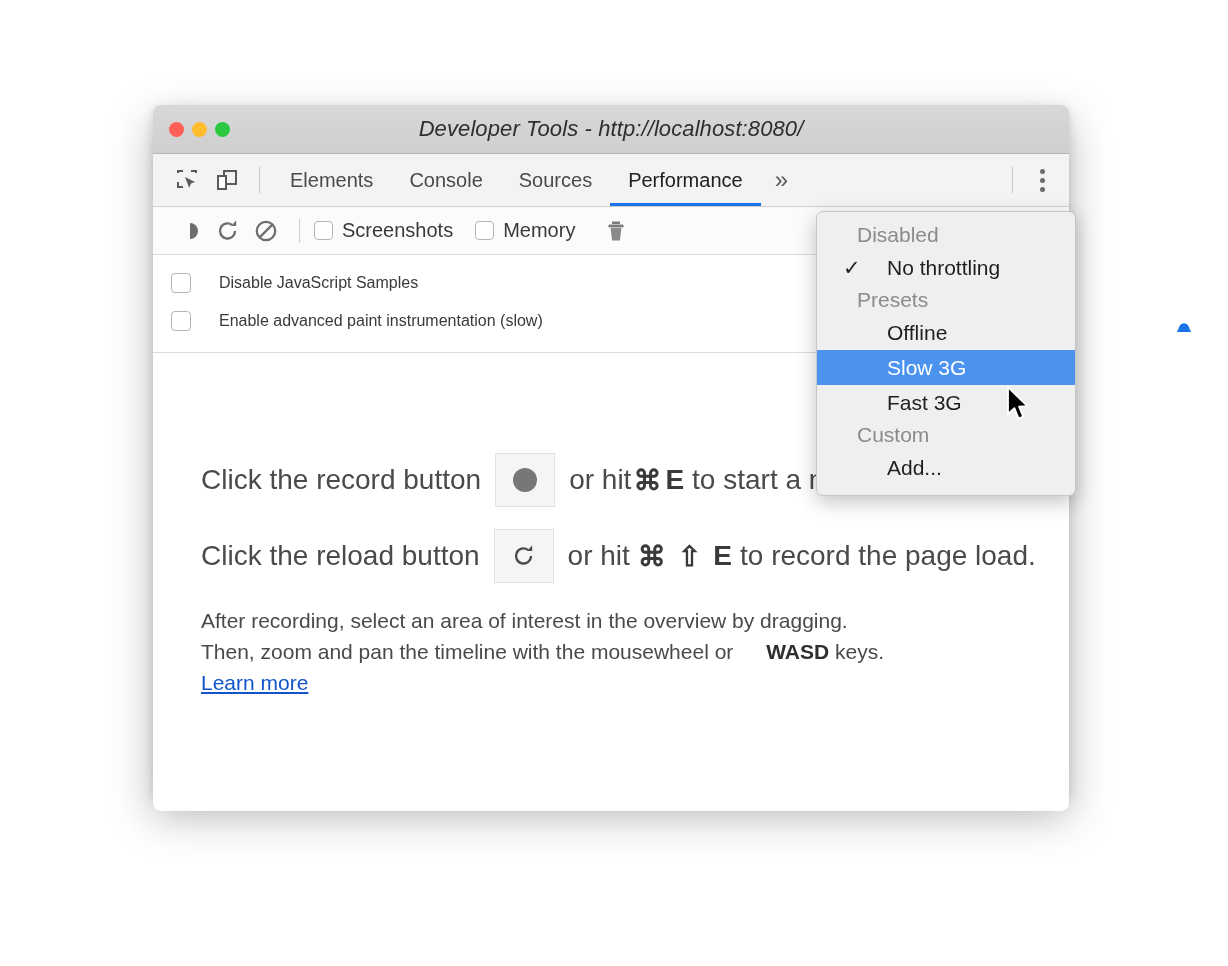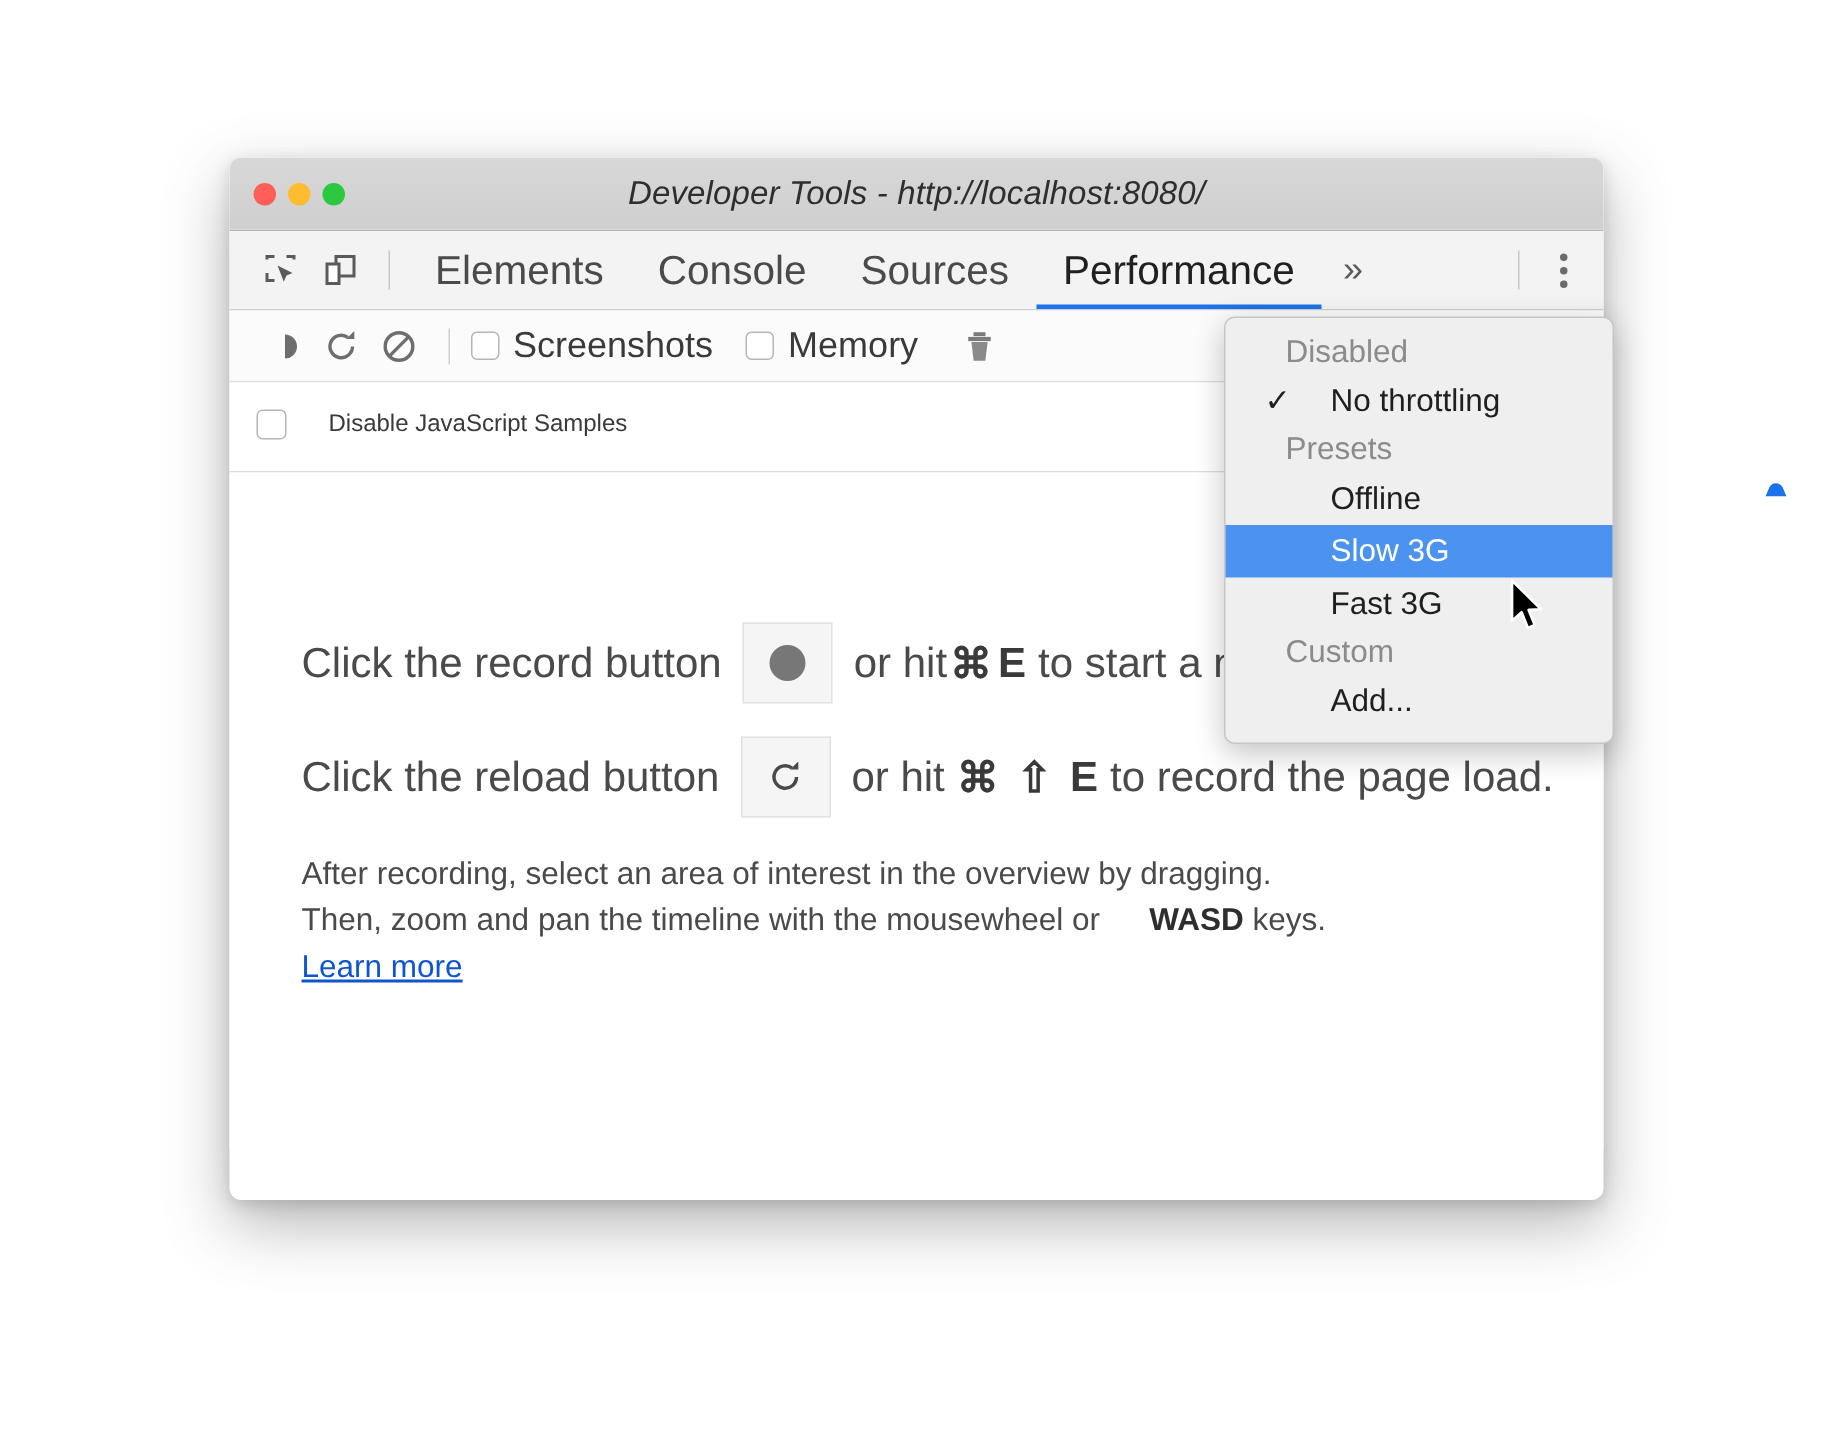--- a/index.html
+++ b/index.html
@@ -70,21 +70,21 @@
     display: flex; align-items: center; justify-content: center;
     color: #5a5a5a;
   }
   .tb-sep { width: 1px; height: 26px; background: #c8c8c8; margin: 0 12px; }
   .tabs { display: flex; align-items: center; height: 52px; }
   .tab {
     position: relative;
     height: 52px;
     display: flex; align-items: center;
     padding: 0 18px;
-    font-size: 27px;
+    font-size: 20px;
     color: #4a4a4a;
     white-space: nowrap;
   }
   .tab.active { color: #202020; }
   .tab.active::after {
     content: "";
     position: absolute;
     left: 0; right: 0; bottom: 0;
     height: 3px;
     background: #1a73e8;
@@ -114,21 +114,21 @@
   }
   .pb-sep { width: 1px; height: 24px; background: #cfcfcf; margin: 0 14px; }
   .cbox-item { display: flex; align-items: center; gap: 9px; margin-right: 22px; }
   .cbox {
     width: 19px; height: 19px;
     border: 1px solid #b5b5b5;
     border-radius: 4px;
     background: #fff;
     box-sizing: border-box;
   }
-  .cbox-label { font-size: 24px; color: #3a3a3a; }
+  .cbox-label { font-size: 20px; color: #3a3a3a; }
 
   
   .settings {
     position: relative;
     background: #ffffff;
     border-bottom: 1px solid #dcdcdc;
     padding: 9px 0 12px 0;
   }
   .srow {
     display: flex;
@@ -339,20 +339,28 @@
         </svg>
       </div>
     </div>
 
     <div class="settings">
       <div class="srow">
         <span class="cbox"></span>
         <span class="srow-label">Disable JavaScript Samples</span>
         <span class="srow-right net">
           <span>Network</span>
+        </span>
+      </div>
+      <div class="srow">
+        <span class="cbox"></span>
+        <span class="srow-label">Enable advanced paint instrumentation (slow)</span>
+        <span class="srow-right cpu">
+          <span>CPU:</span>
+          <span class="sel-val">N</span>
         </span>
       </div>
     </div>
 
     <div class="content">
 
       <div class="line">
         <span class="txt">Click the record button</span>
         <span class="inline-btn">
           <span class="dot"></span>

